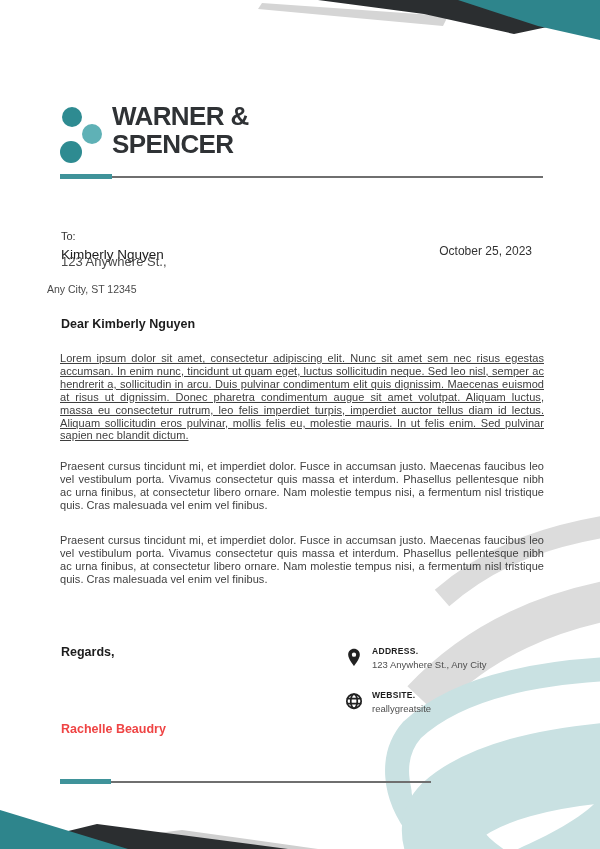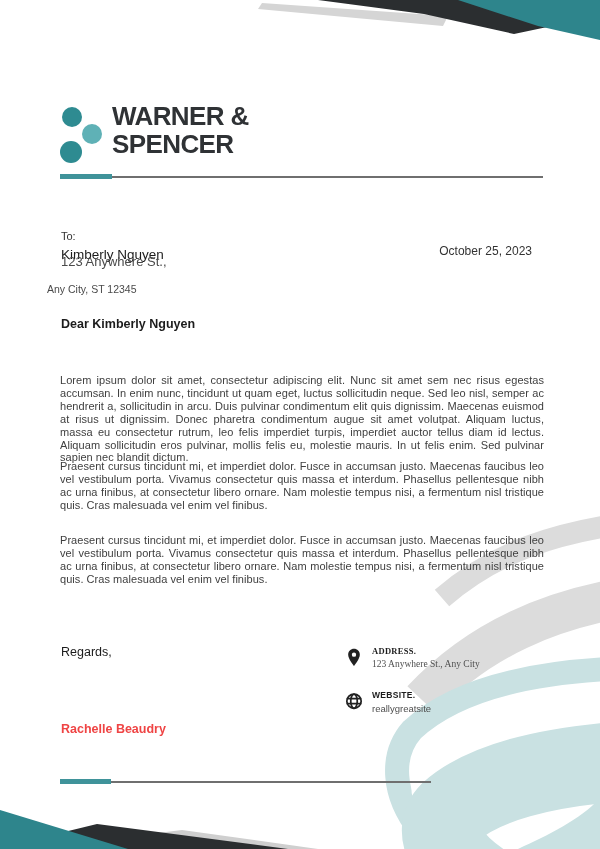--- a/index.html
+++ b/index.html
@@ -40,27 +40,27 @@
   .to-addr1   { position:absolute; left:61px; top:254px; font-size:13px; color:#4a4a4a; }
   .to-addr2   { position:absolute; left:47px; top:283px; font-size:10.5px; color:#4a4a4a; }
   .date       { position:absolute; right:68px; top:244px; font-size:12px; color:#333; }
   .salutation { position:absolute; left:61px; top:317px; font-size:12.5px; font-weight:bold; color:#1c1c1c; }
   
   .para {
     position:absolute; left:60px; width:484px;
     font-size:11px; line-height:12.9px; letter-spacing:0.05px;
     text-align:justify; color:#3e3e3e;
   }
-  .p1 { top:374px; } .p2 { top:460px; } .p3 { top:534px; }
+  .p1 { top:352px;text-decoration:underline; } .p2 { top:460px; } .p3 { top:534px; }
   
-  .regards   { position:absolute; left:61px; top:645px; font-size:12.5px; font-weight:normal; color:#1c1c1c; }
+  .regards   { position:absolute; left:61px; top:645px; font-size:12.5px; font-weight:bold; color:#1c1c1c; }
   .signature { position:absolute; left:61px; top:722px; font-size:12.5px; font-weight:bold; color:#ef4444; }
   
   .contact-row { position:absolute; left:344px; display:flex; align-items:flex-start; }
-  .row-address { top:646px;font-family:Liberation Serif, serif; } .row-phone { top:686px; } .row-website { top:690px; }
+  .row-address { top:646px; } .row-phone { top:686px; } .row-website { top:690px; }
   .contact-icon { width:20px; height:24px; flex:0 0 20px; margin-right:8px; }
   .contact-label { font-size:8.5px; font-weight:bold; letter-spacing:0.3px; color:#1d1d1d; }
   .contact-value { font-size:9.5px; color:#4f4f4f; margin-top:3px; }
 </style>
 </head>
 <body>
 
 <div class="page">
 
   <div class="deco deco-top-gray"></div>

